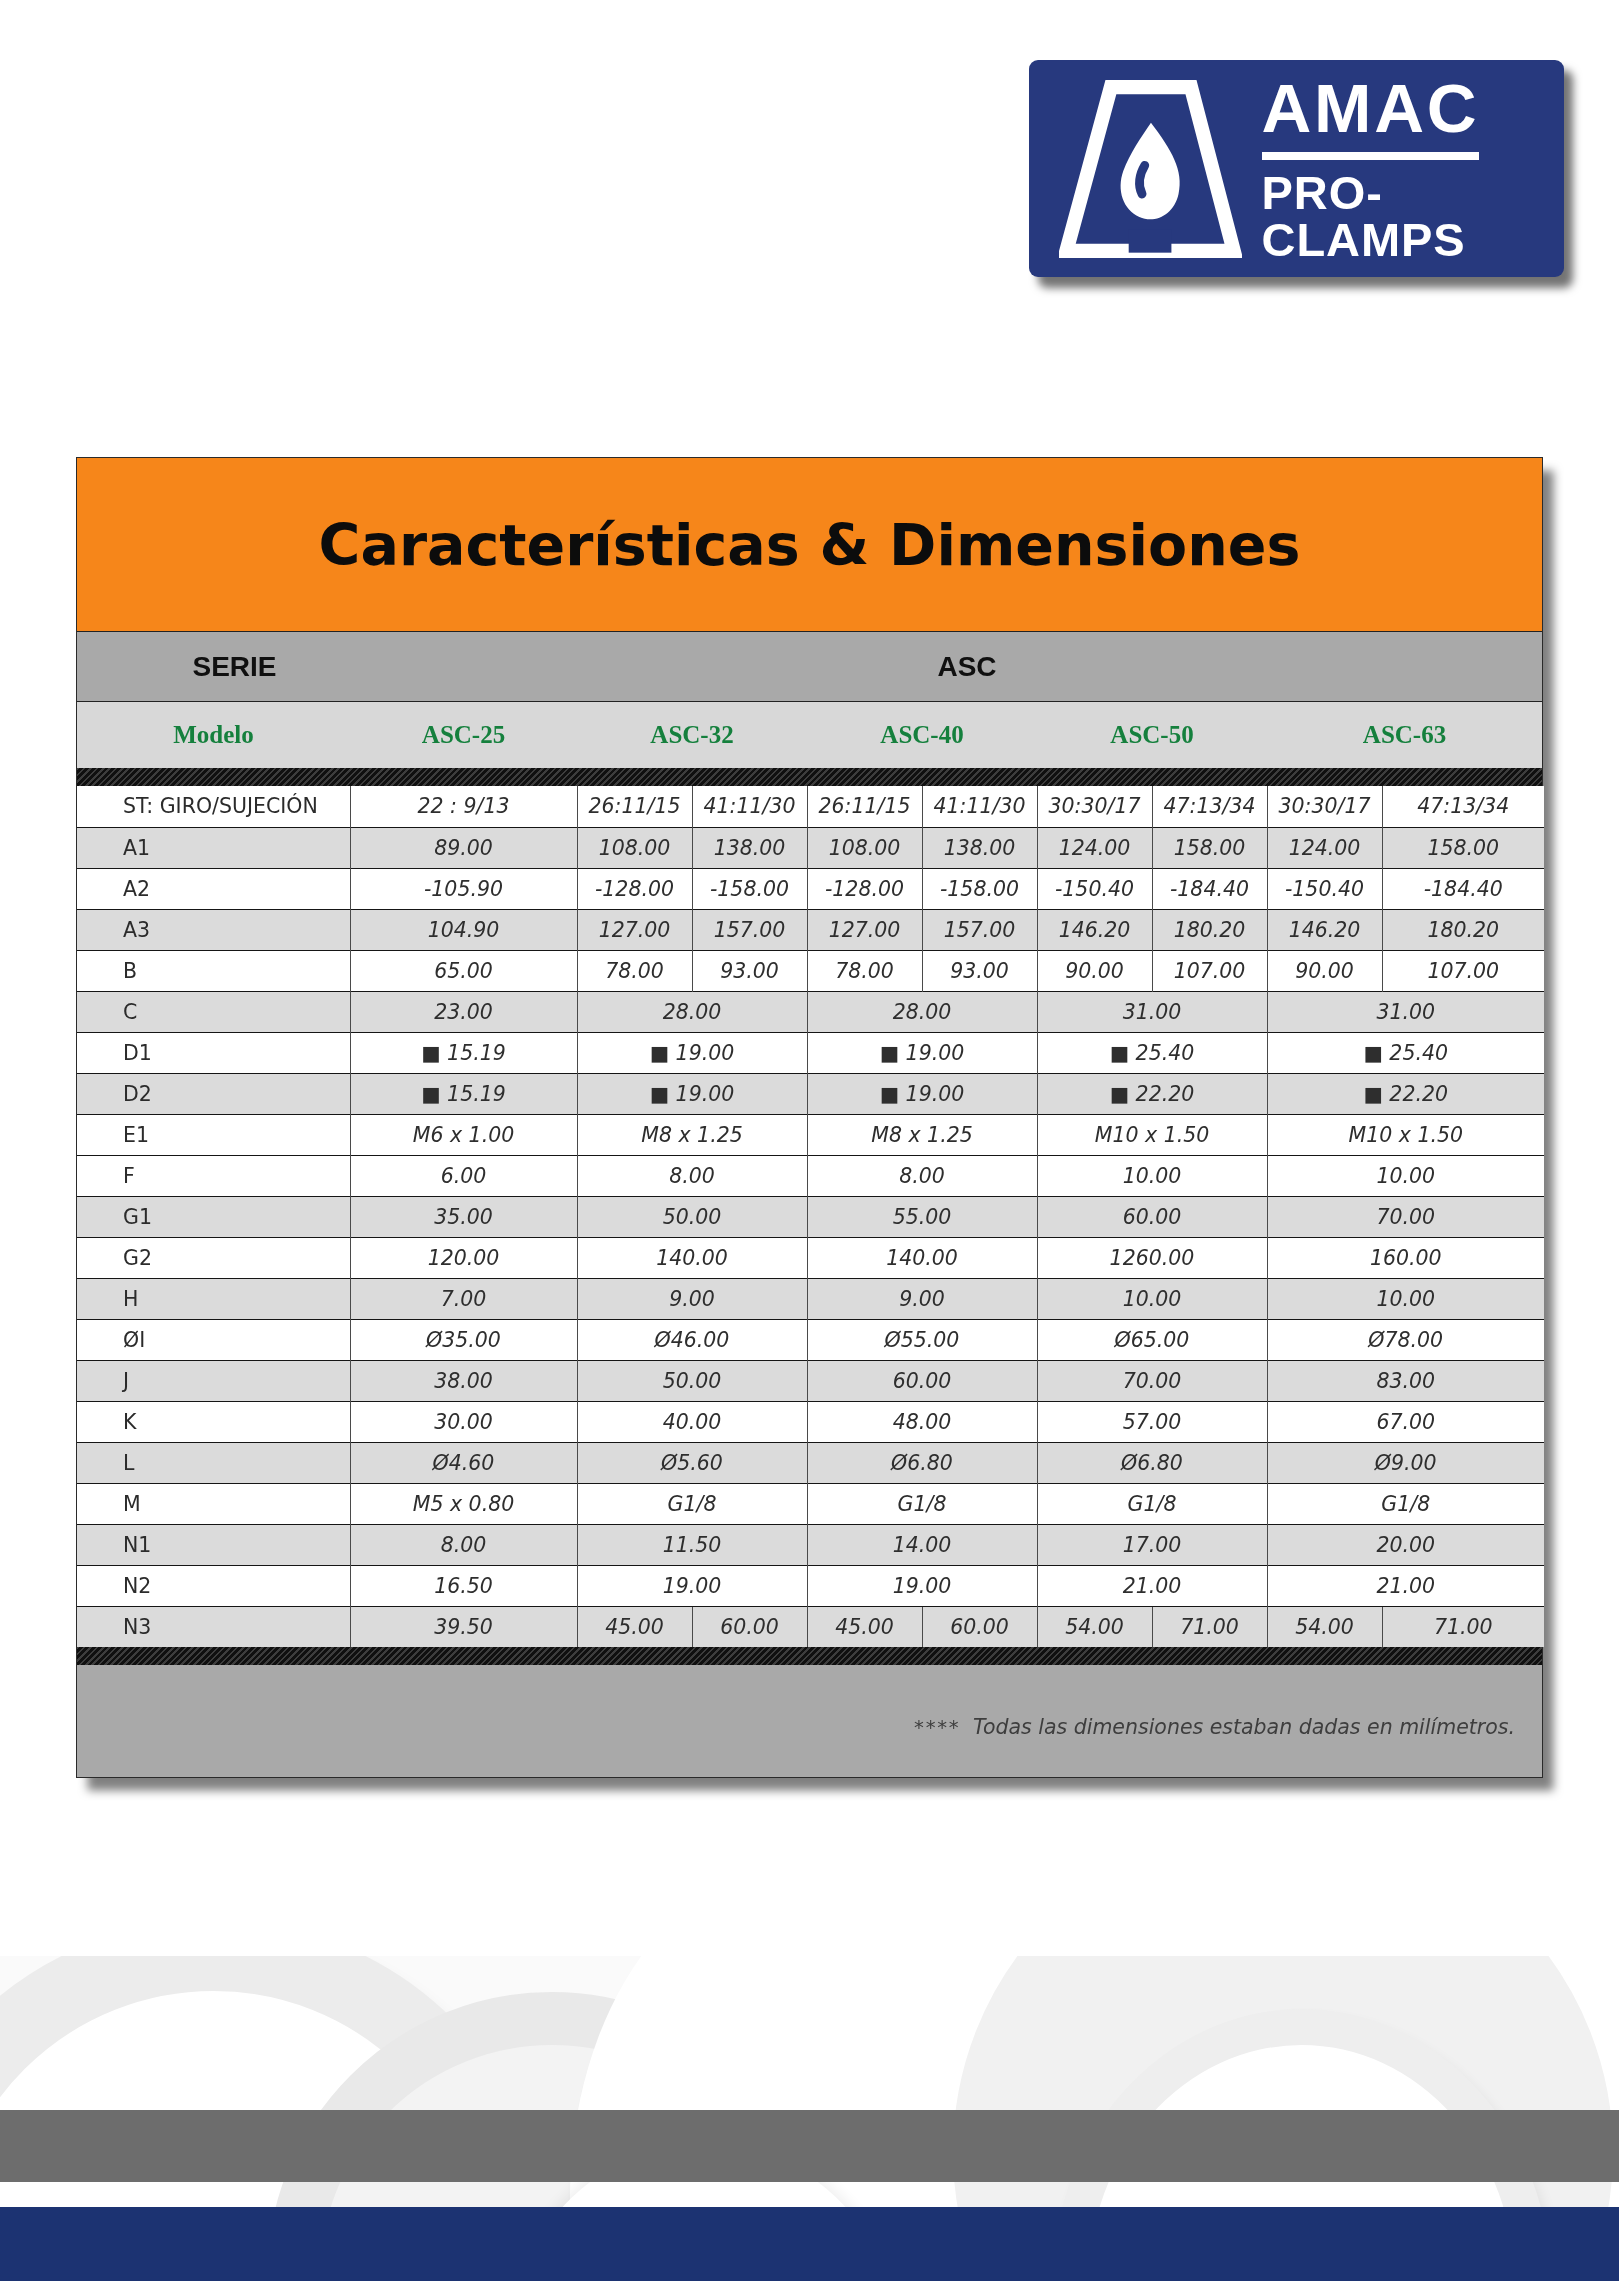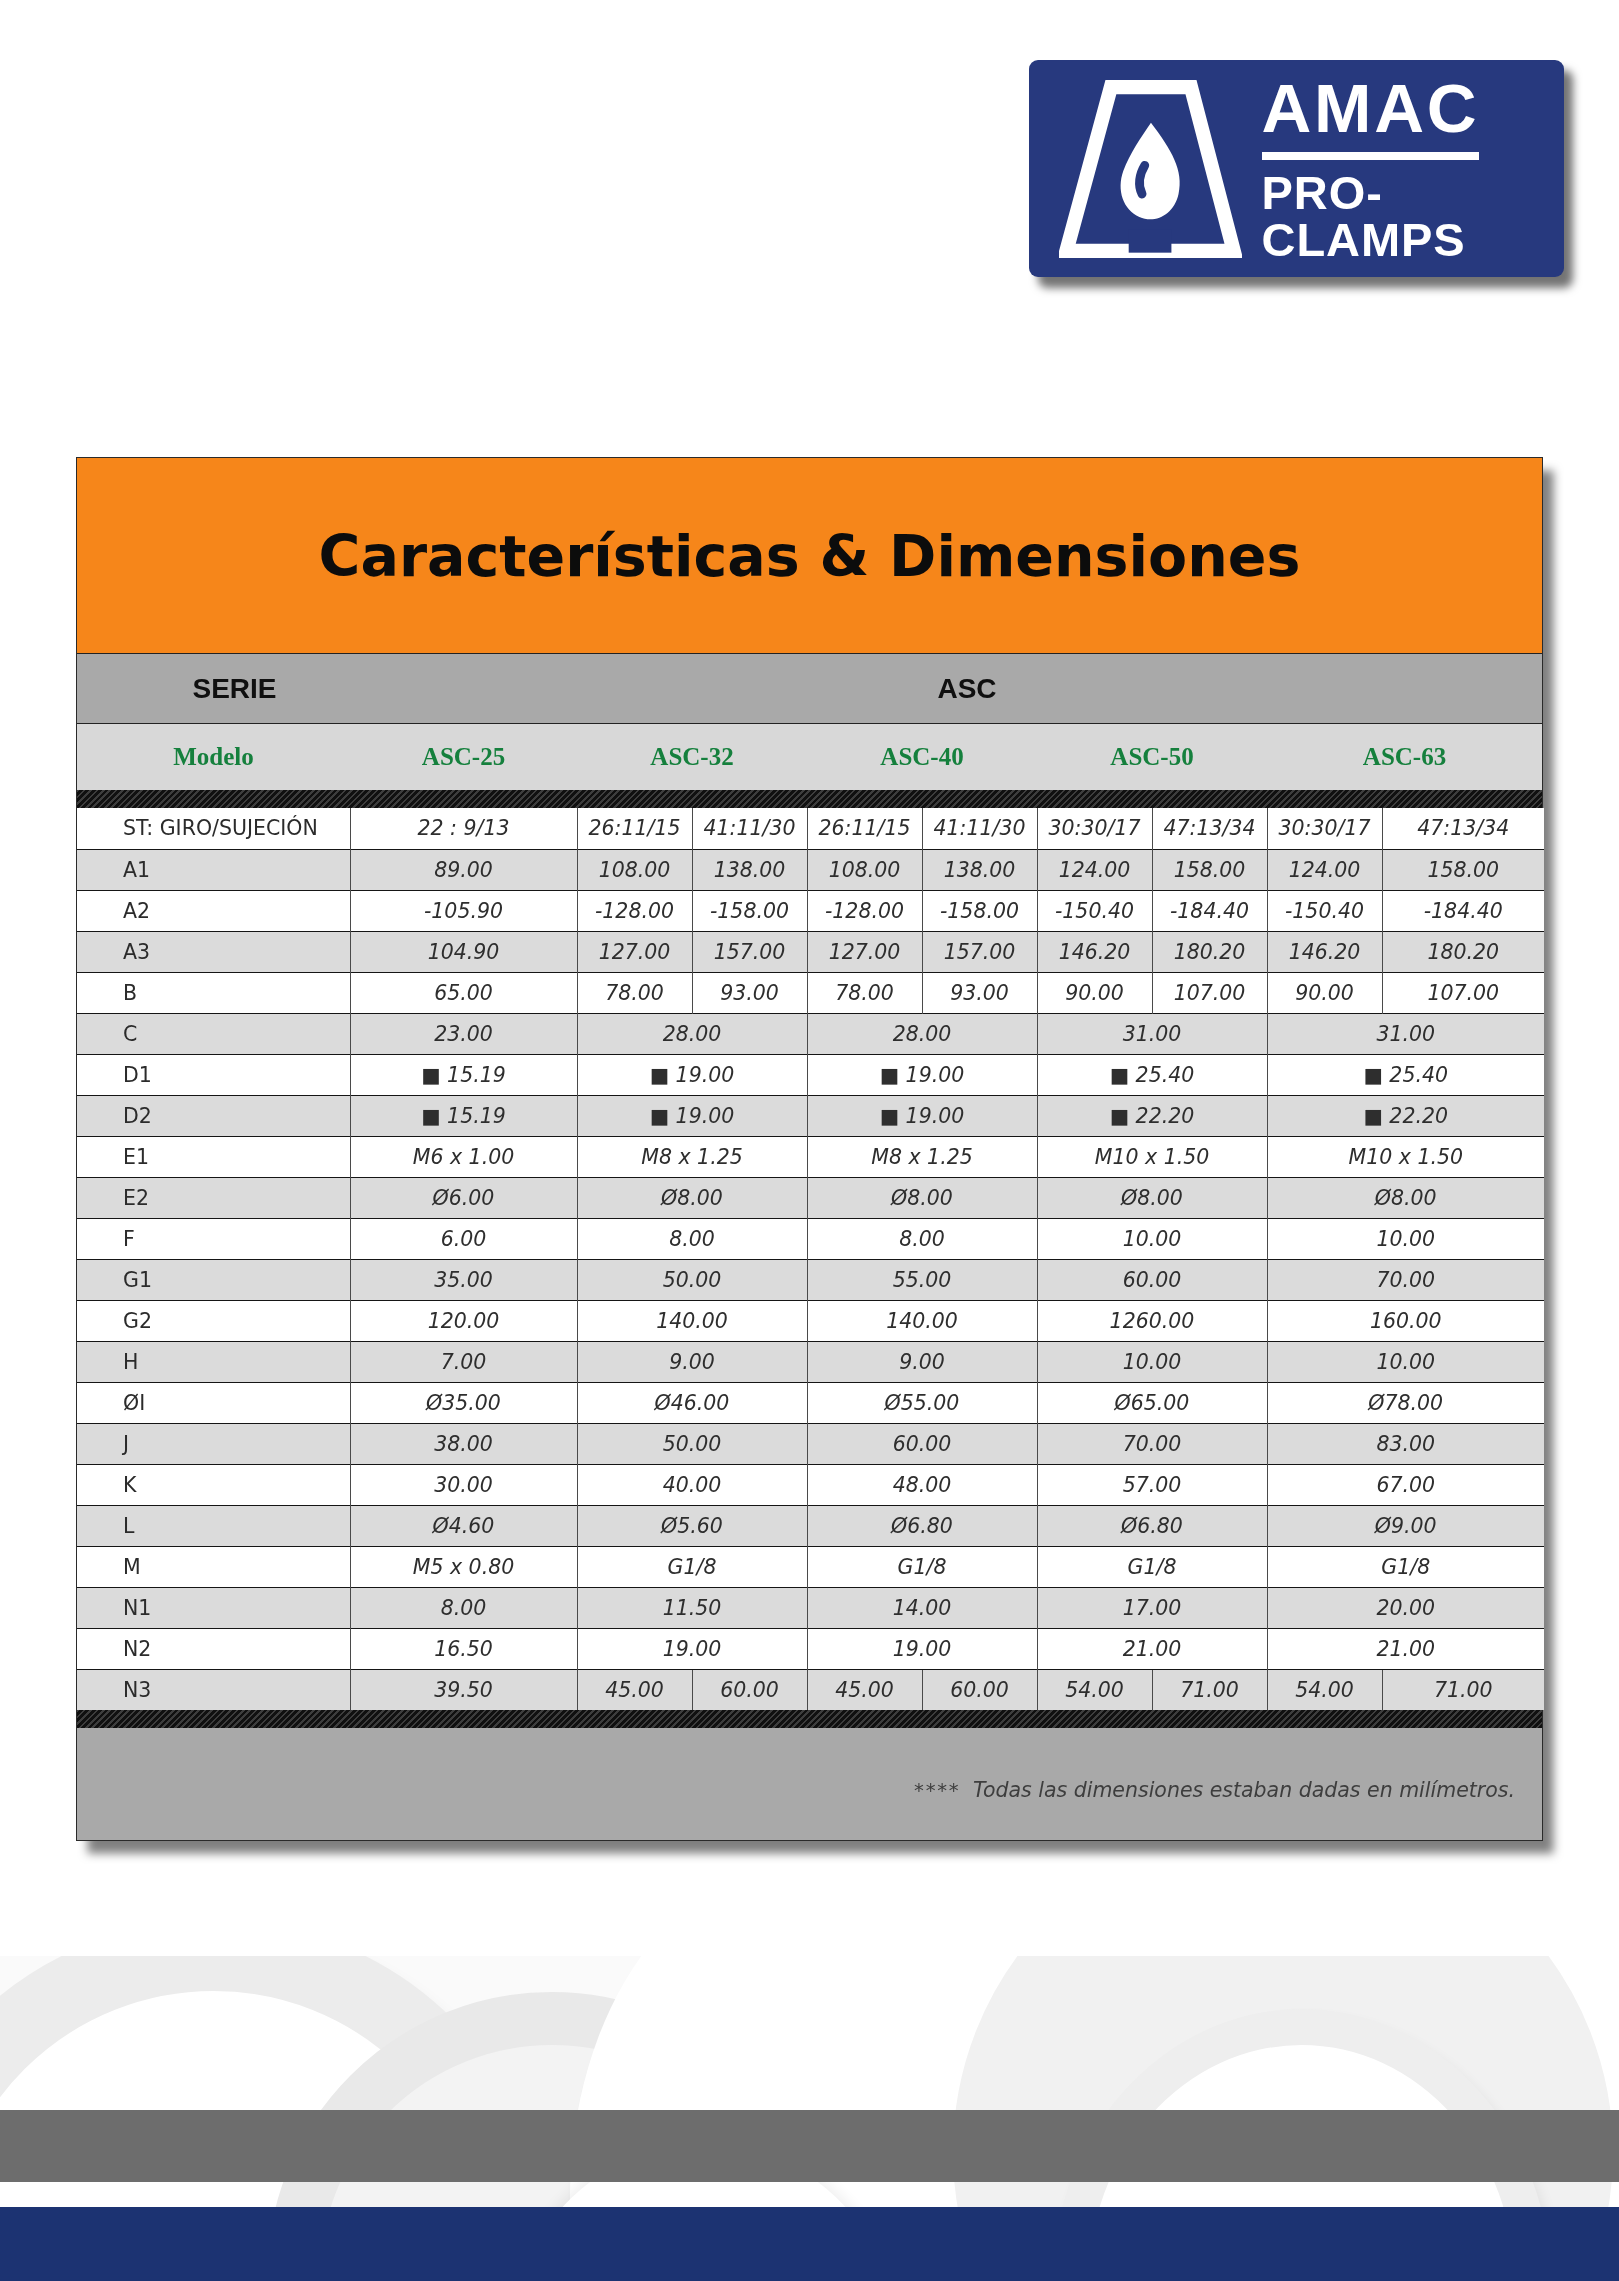--- a/index.html
+++ b/index.html
@@ -29,21 +29,21 @@
   .logo-glyph{flex:0 0 auto;margin-right:19.6px;}
   .logo-text{display:flex;flex-direction:column;align-items:flex-start;}
   .logo-brand{color:#fff;font-weight:bold;font-size:69px;line-height:1;letter-spacing:2.7px;
         border-bottom:8px solid #fff;padding-bottom:9px;font-family:"Liberation Sans",sans-serif;}
   .logo-sub{color:#fff;font-weight:bold;font-size:47px;line-height:1;letter-spacing:0.9px;margin-top:9px;
         font-family:"Liberation Sans",sans-serif;}
 
   
   .box{position:absolute;left:76px;top:457px;width:1467px;border:1.8px solid #2a2a2a;
        box-shadow:10.7px 12.5px 9px rgba(0,0,0,.5);background:#fff;}
-  .banner{height:195px;background:var(--orange);display:flex;align-items:center;justify-content:center;}
+  .banner{height:173px;background:var(--orange);display:flex;align-items:center;justify-content:center;}
   .banner h1{font-family:"DejaVu Sans",sans-serif;font-weight:bold;font-size:57px;color:#0c0c0c;letter-spacing:0px;}
 
   .serie-row{height:70px;background:var(--serie-gray);border-top:1.8px solid #222;
        display:grid;grid-template-columns:273px 1fr;align-items:center;}
   .serie-row .h{font-weight:bold;font-size:28px;color:#101010;text-align:center;font-family:"Liberation Sans",sans-serif;padding-left:42px;}
 
   .modelo-row{height:67px;background:var(--modelo-gray);border-top:1.8px solid #222;
        display:grid;grid-template-columns:273px 227px 230px 230px 230px 1fr;align-items:center;}
   .modelo-row .h{font-weight:bold;font-size:25px;color:#15803d;text-align:center;font-family:Liberation Serif, serif;}
 
@@ -209,28 +209,20 @@
           <td class="val" colspan="2">■ 22.20</td>
         </tr>
         <tr>
           <td class="lab">E1</td>
           <td class="val">M6 x 1.00</td>
           <td class="val" colspan="2">M8 x 1.25</td>
           <td class="val" colspan="2">M8 x 1.25</td>
           <td class="val" colspan="2">M10 x 1.50</td>
           <td class="val" colspan="2">M10 x 1.50</td>
         </tr>
-        <tr class="shaded">
-          <td class="lab">E2</td>
-          <td class="val">Ø6.00</td>
-          <td class="val" colspan="2">Ø8.00</td>
-          <td class="val" colspan="2">Ø8.00</td>
-          <td class="val" colspan="2">Ø8.00</td>
-          <td class="val" colspan="2">Ø8.00</td>
-        </tr>
         <tr>
           <td class="lab">F</td>
           <td class="val">6.00</td>
           <td class="val" colspan="2">8.00</td>
           <td class="val" colspan="2">8.00</td>
           <td class="val" colspan="2">10.00</td>
           <td class="val" colspan="2">10.00</td>
         </tr>
         <tr class="shaded">
           <td class="lab">G1</td>

